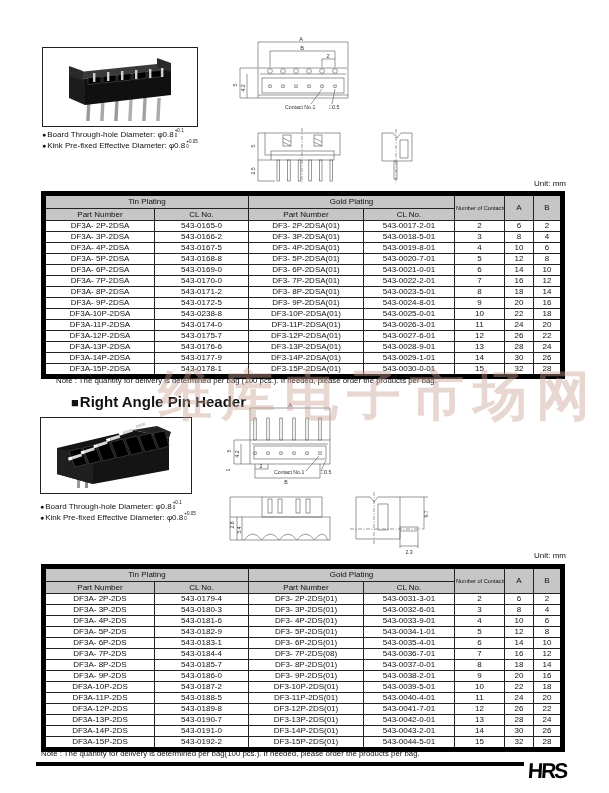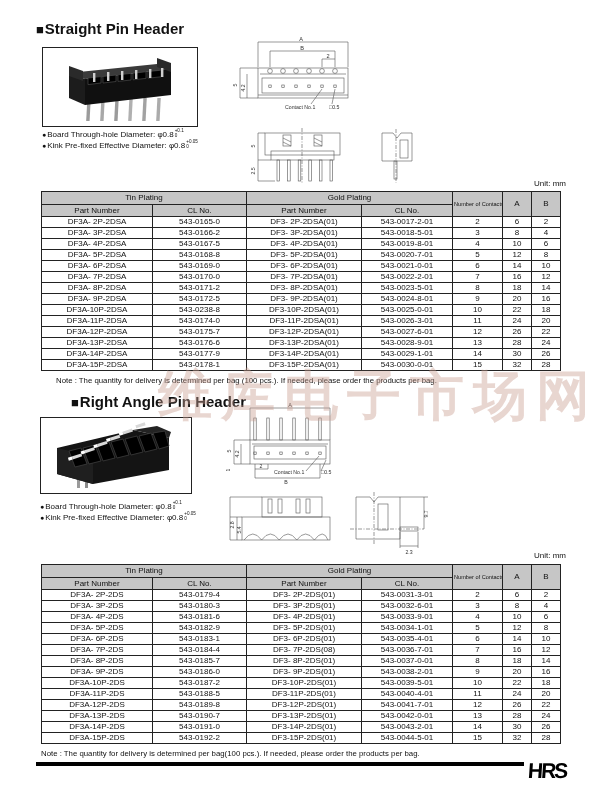--- a/index.html
+++ b/index.html
@@ -17,21 +17,21 @@
   .photo-box { border:1.3px solid #222; background:#fff; }
 
   .bullets { font-size:8px; line-height:11px; color:#111; white-space:nowrap; }
   .bullet-row span { vertical-align:baseline; }
   .b-icon { font-size:7px; margin-right:1px; }
   .tol { display:inline-block; vertical-align:-1px; margin-left:1px; }
   .tol i { display:block; font-style:normal; font-size:4.6px; line-height:4.6px; letter-spacing:0; }
 
   .unit-label { font-size:8px; color:#111; width:126px; text-align:right; }
 
-  table.spec { border-collapse:collapse; table-layout:fixed; width:519px; border:1px solid #000000; }
+  table.spec { border-collapse:collapse; table-layout:fixed; width:519px; border:5px solid #000000; }
   .spec th, .spec td {
     border:1px solid #222; text-align:center; padding:0 1px;
     font-size:8px; height:10.5px; line-height:10px; overflow:hidden; white-space:nowrap;
     font-weight:normal; color:#111;
   }
   .spec thead tr.g th { height:13px; line-height:12px; background:#c6c6c6; }
   .spec thead tr.h th { height:12px; line-height:11px; background:#c6c6c6; }
   .spec thead th.noc { font-size:5.6px; }
   .note { font-size:7.8px; color:#111; white-space:nowrap; }
 
@@ -48,23 +48,20 @@
   .dim { font-size:5.6px; }
   .dims { font-size:5.2px; }
 </style>
 </head>
 <body>
 
 <div class="page">
 
   <div class="watermark abs" style="left:158px; top:360px;">维库电子市场网</div>
 
-  <div class="sec-title abs" style="left:36px; top:20px;">
-    <span class="sq">■</span><span>Straight Pin Header</span>
-  </div>
 
   <div class="photo-box abs" style="left:42px; top:47px; width:156px; height:80px;">
     <svg width="153" height="77" viewBox="0 0 153 77">
       <rect x="0" y="0" width="153" height="77" fill="#ffffff"></rect>
 
       <g>
         <rect x="47" y="50" width="3.4" height="23" fill="#9b9b9b" transform="skewX(-3)"></rect>
         <rect x="61" y="50" width="3.4" height="23" fill="#a8a8a8" transform="skewX(-3)"></rect>
         <rect x="75" y="50" width="3.4" height="23" fill="#9b9b9b" transform="skewX(-3)"></rect>
         <rect x="89" y="50" width="3.4" height="23" fill="#b0b0b0" transform="skewX(-3)"></rect>

